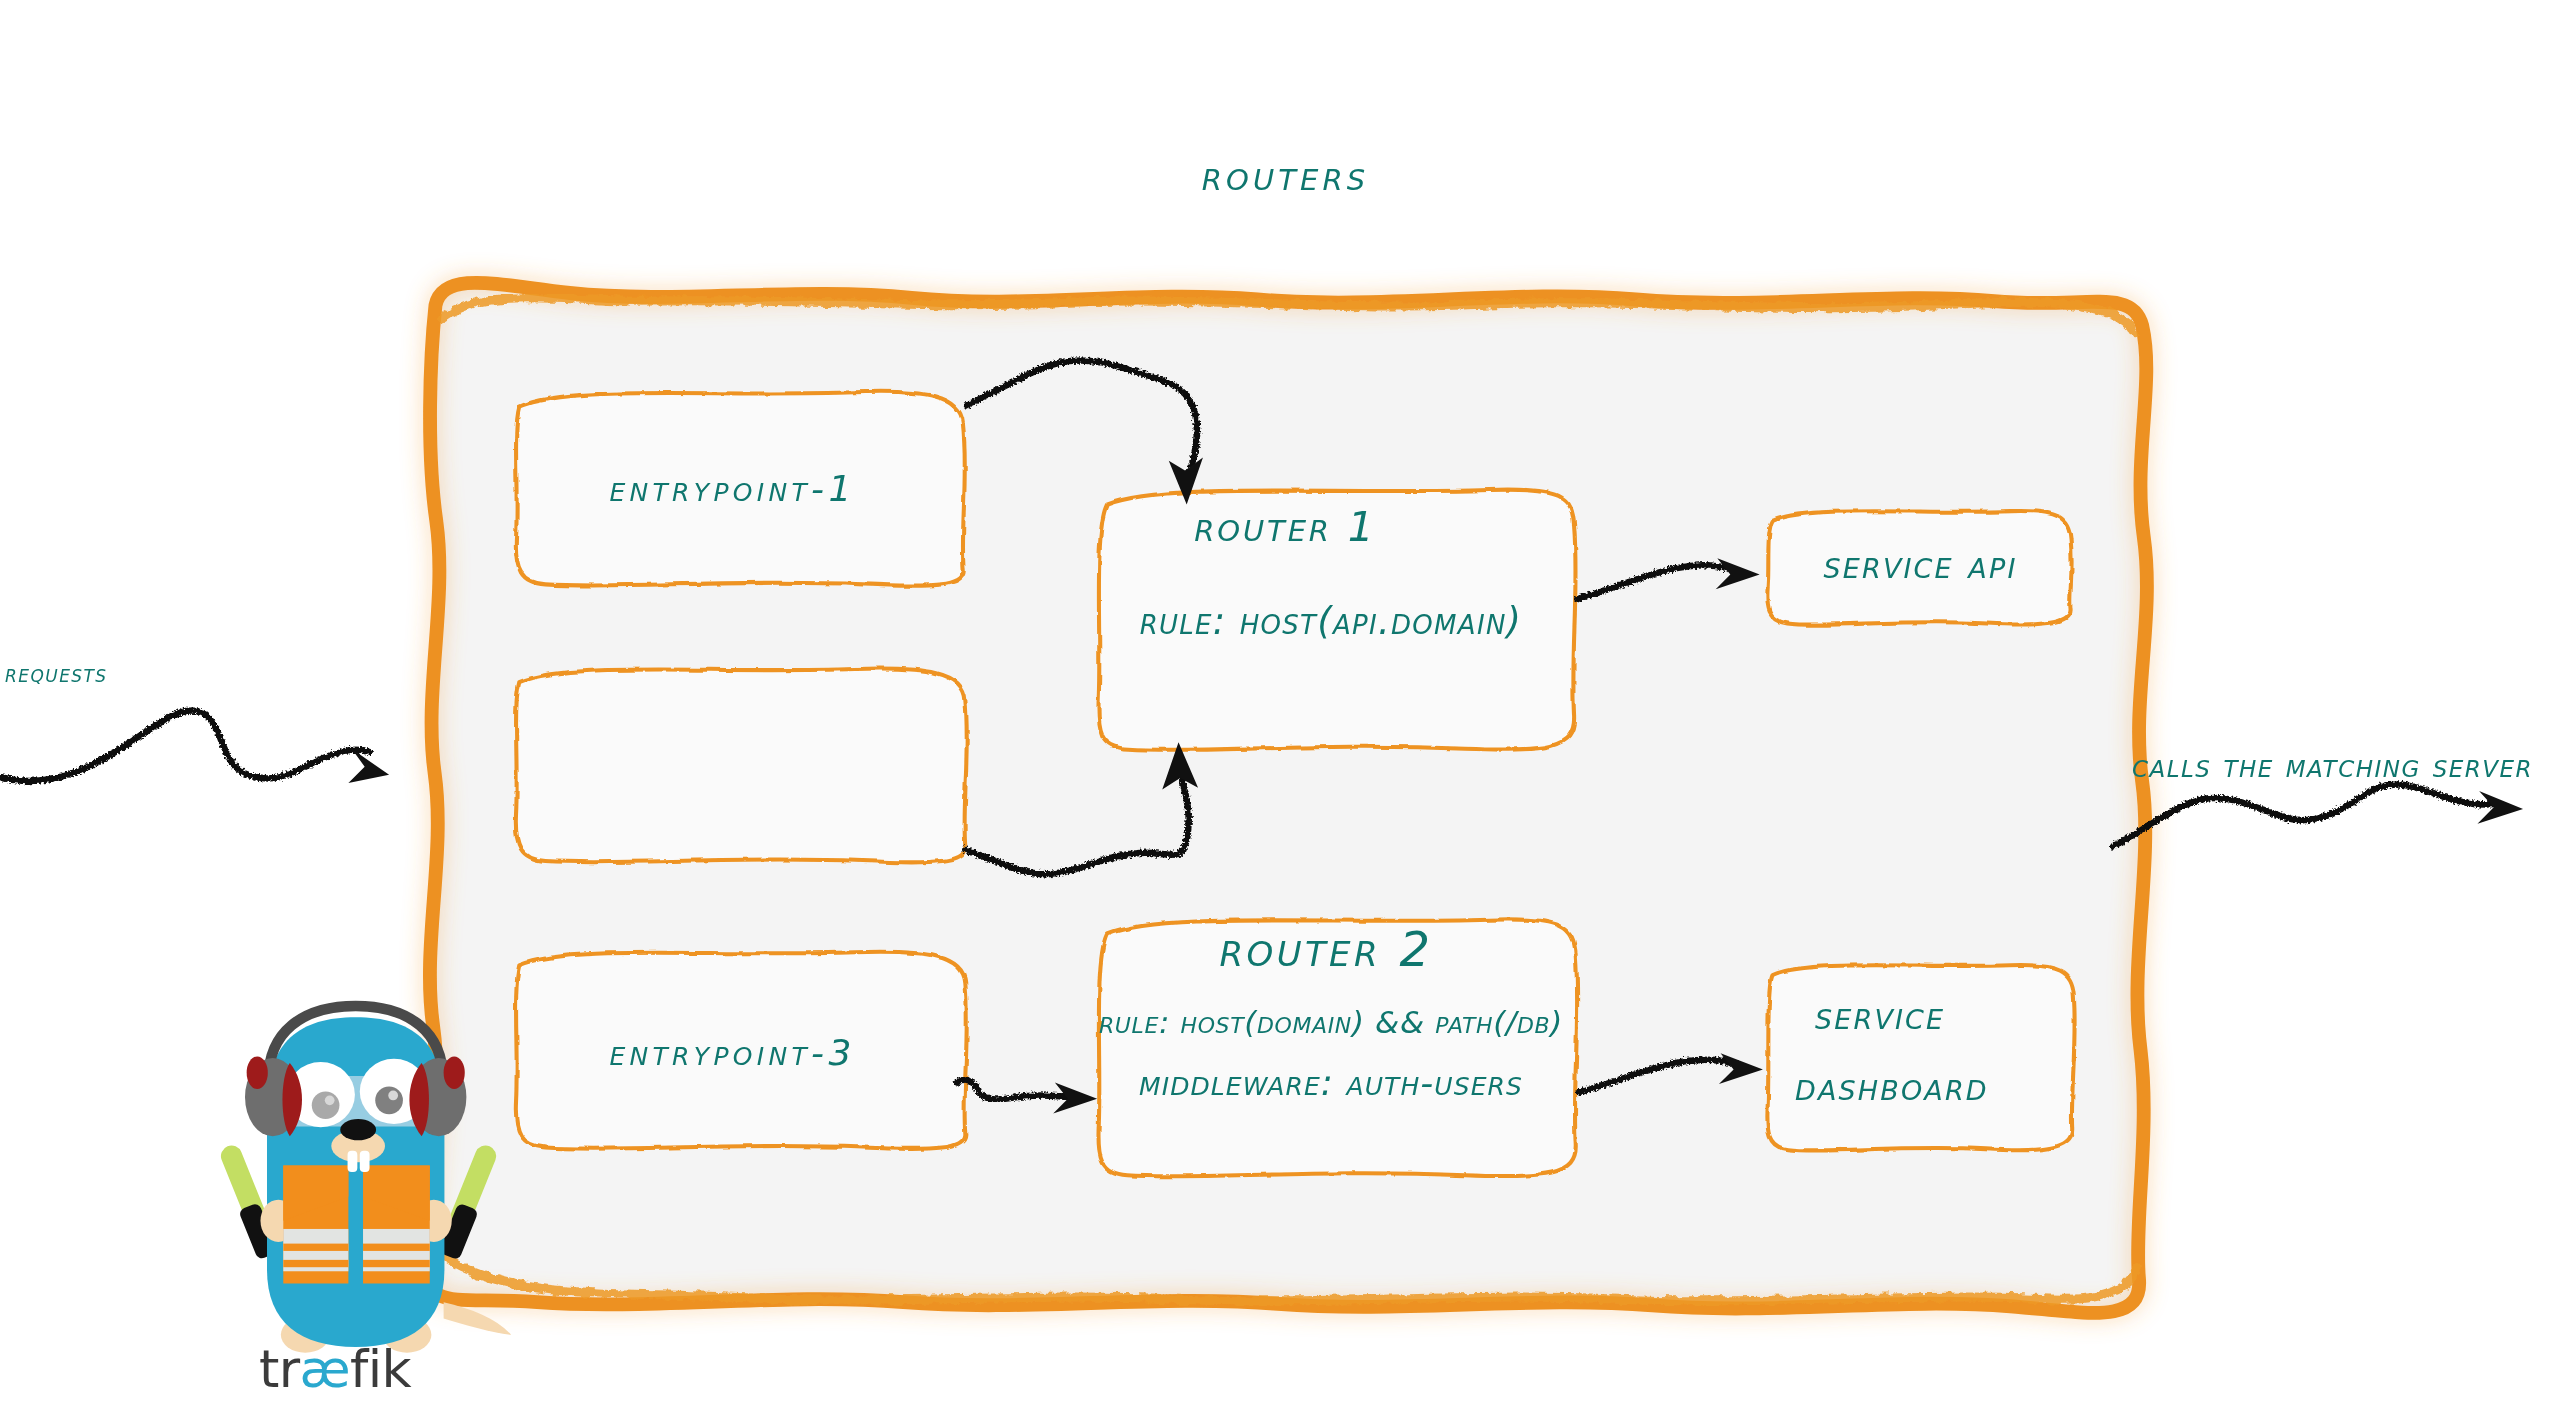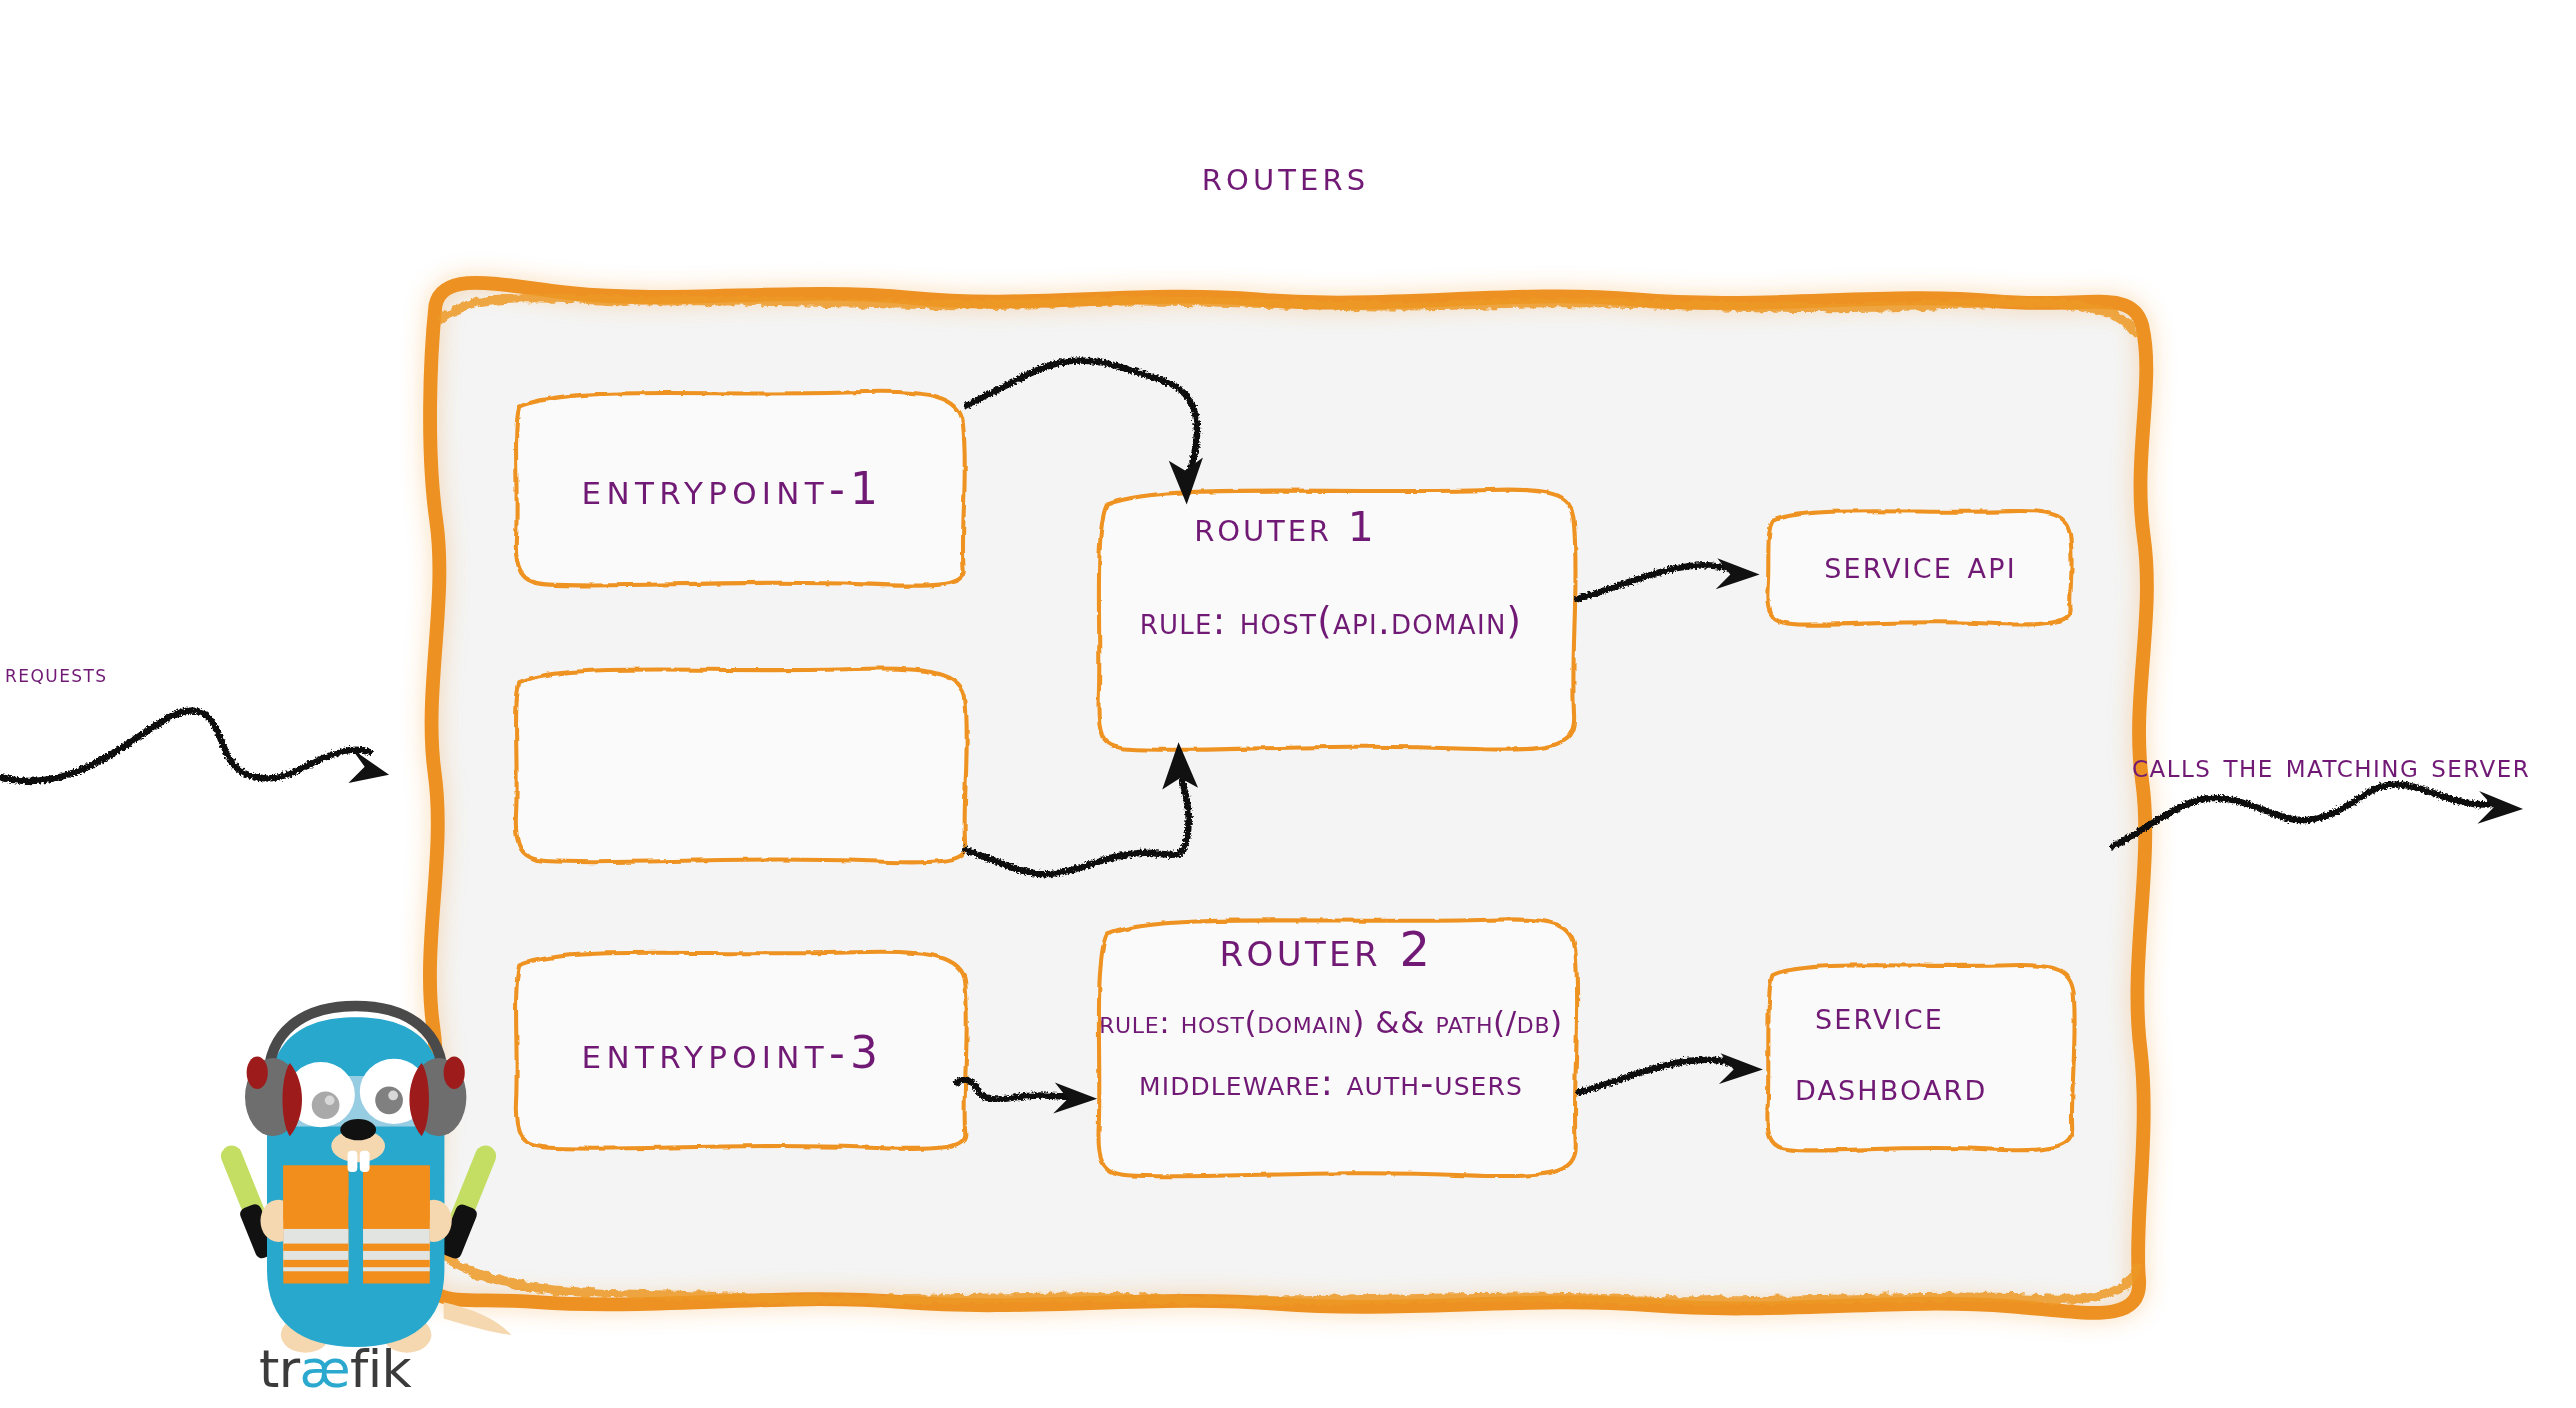--- a/index.html
+++ b/index.html
@@ -24,44 +24,45 @@
   .svg-layer {
     position: absolute;
     top: 0;
     left: 0;
     width: 2576px;
     height: 1408px;
   }
   
   .hand {
     font-family: "DejaVu Sans", sans-serif;
-    color: #701a75;
+    color: #0f766e;
     font-weight: 400;
     letter-spacing: 0.055em;
     white-space: nowrap;
     font-variant: small-caps;
     text-transform: lowercase;
+    font-style: italic;
   }
   .txt {
     position: absolute;
     display: flex;
     align-items: center;
     justify-content: center;
     pointer-events: none;
   }
   
   #title-routers {
     left: 1131px; top: 147px;
     width: 309px; height: 57px;
     font-size: 41px;
     letter-spacing: 0.10em;
   }
   
   .ep-label {
-    font-size: 44px;
+    font-size: 36px;
     letter-spacing: 0.12em;
   }
   #ep-1-label { left: 521px; top: 460px; width: 423px; height: 57px; }
   #ep-2-label { left: 521px; top: 737px; width: 423px; height: 57px; }
   #ep-3-label { left: 521px; top: 1024px; width: 423px; height: 57px; text-align: right; }
 
   
   #router-1-title {
     left: 1074px; top: 501px; width: 423px; height: 52px;
     font-size: 41px; letter-spacing: 0.07em; text-align: right;

